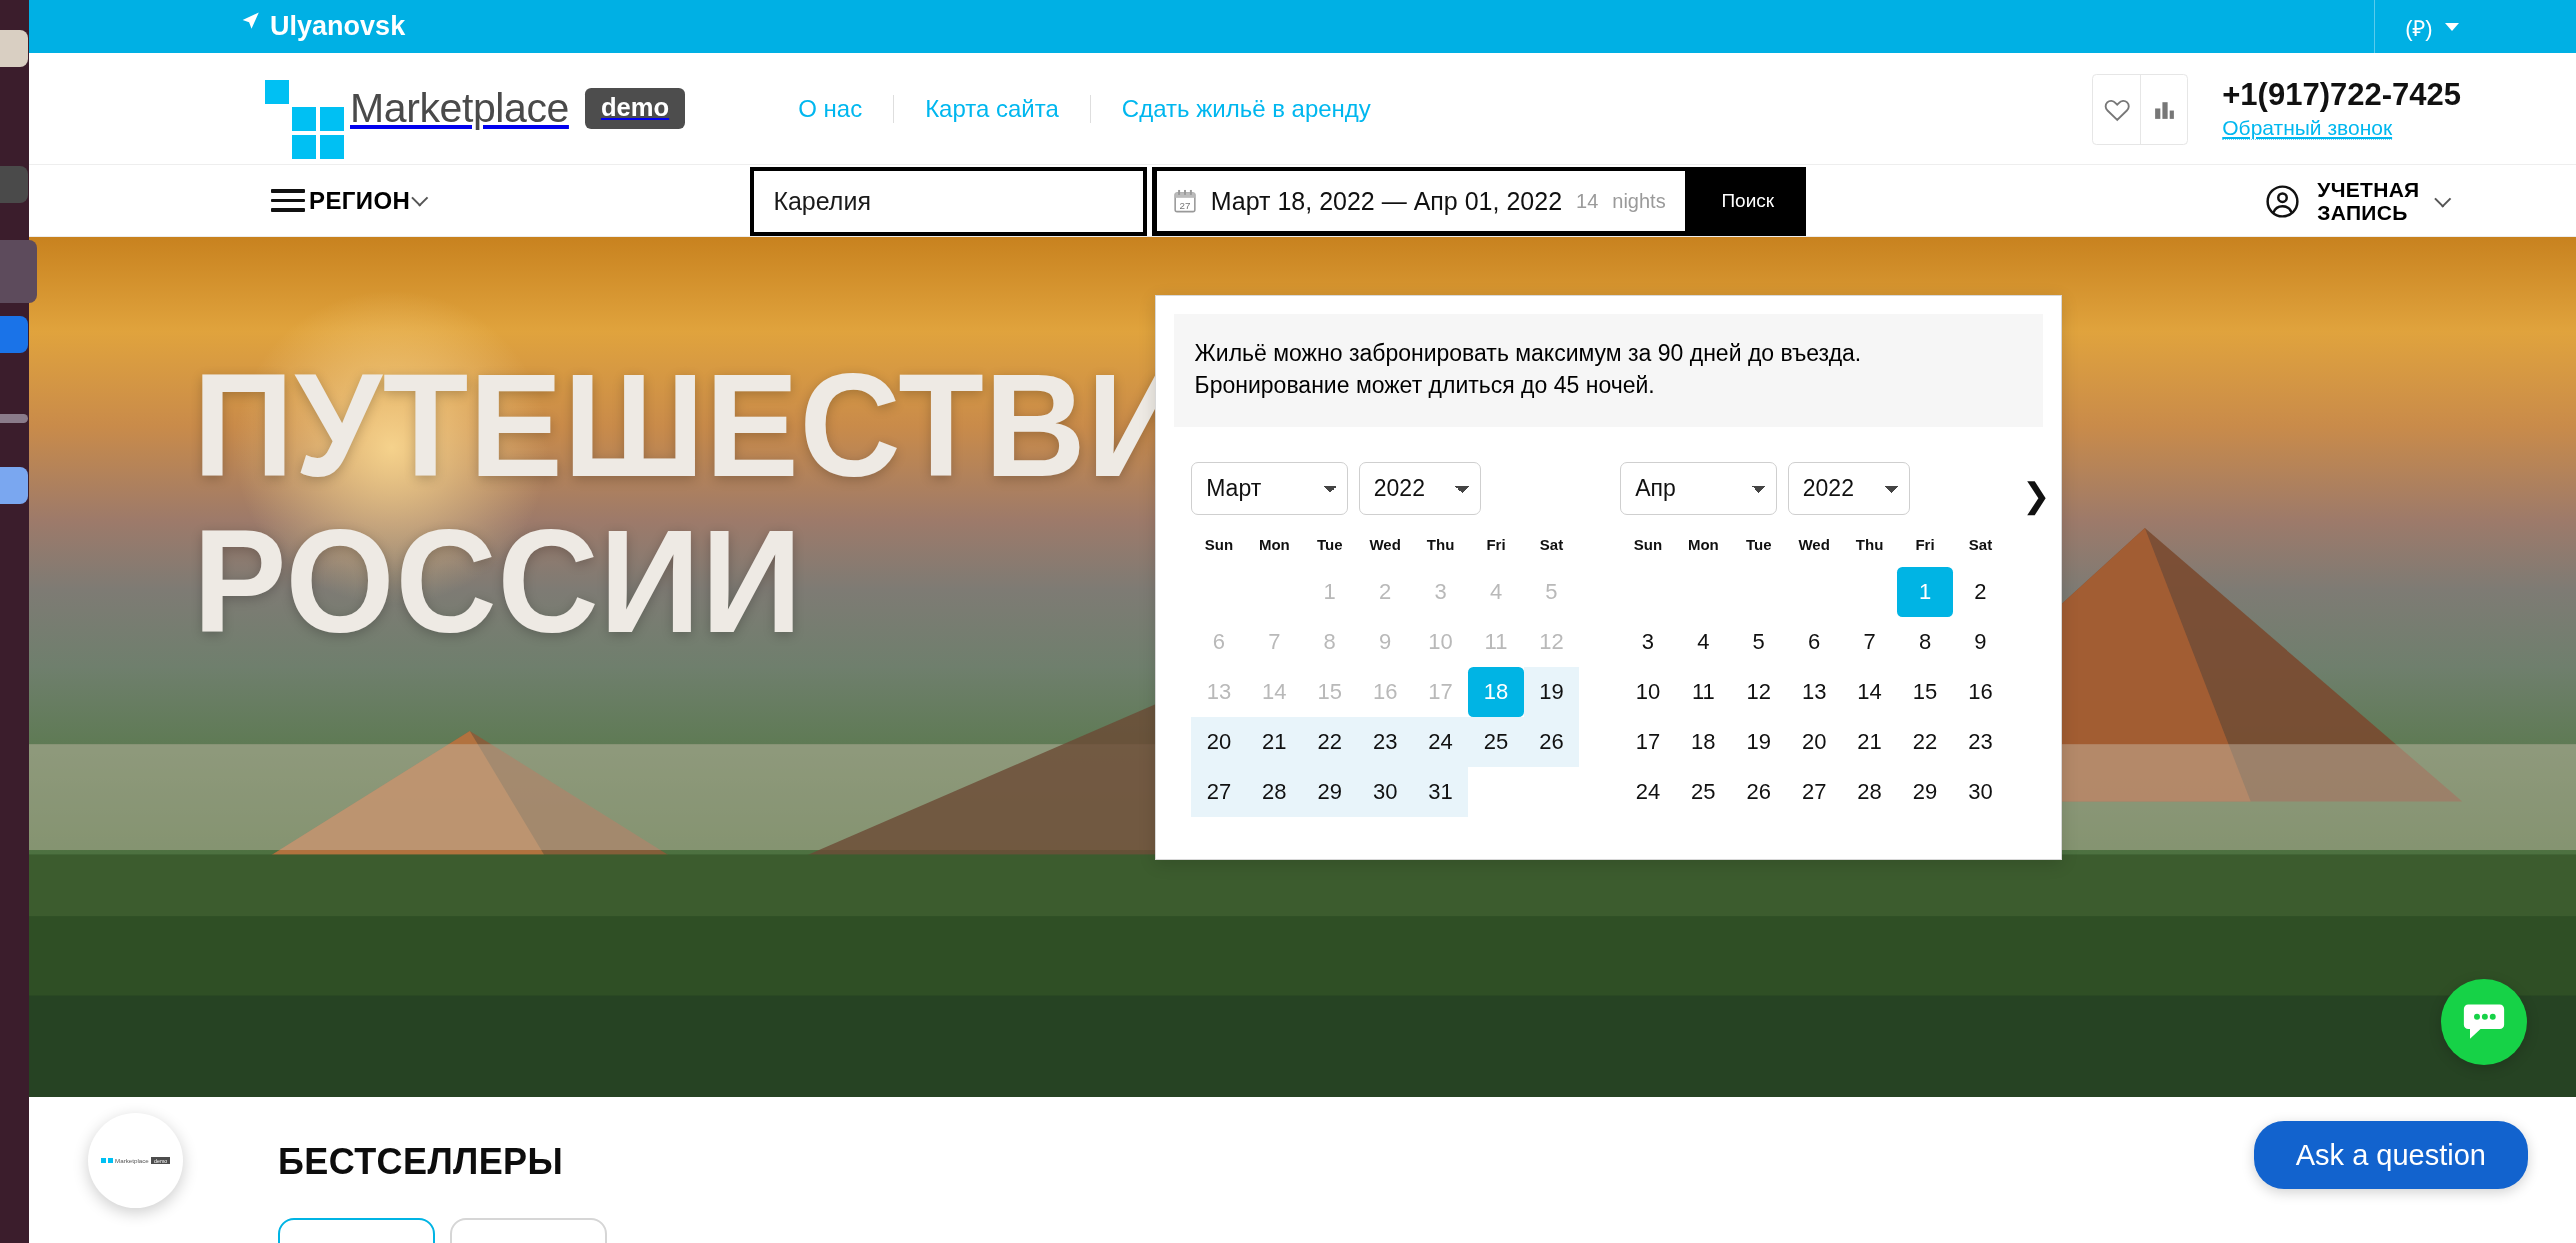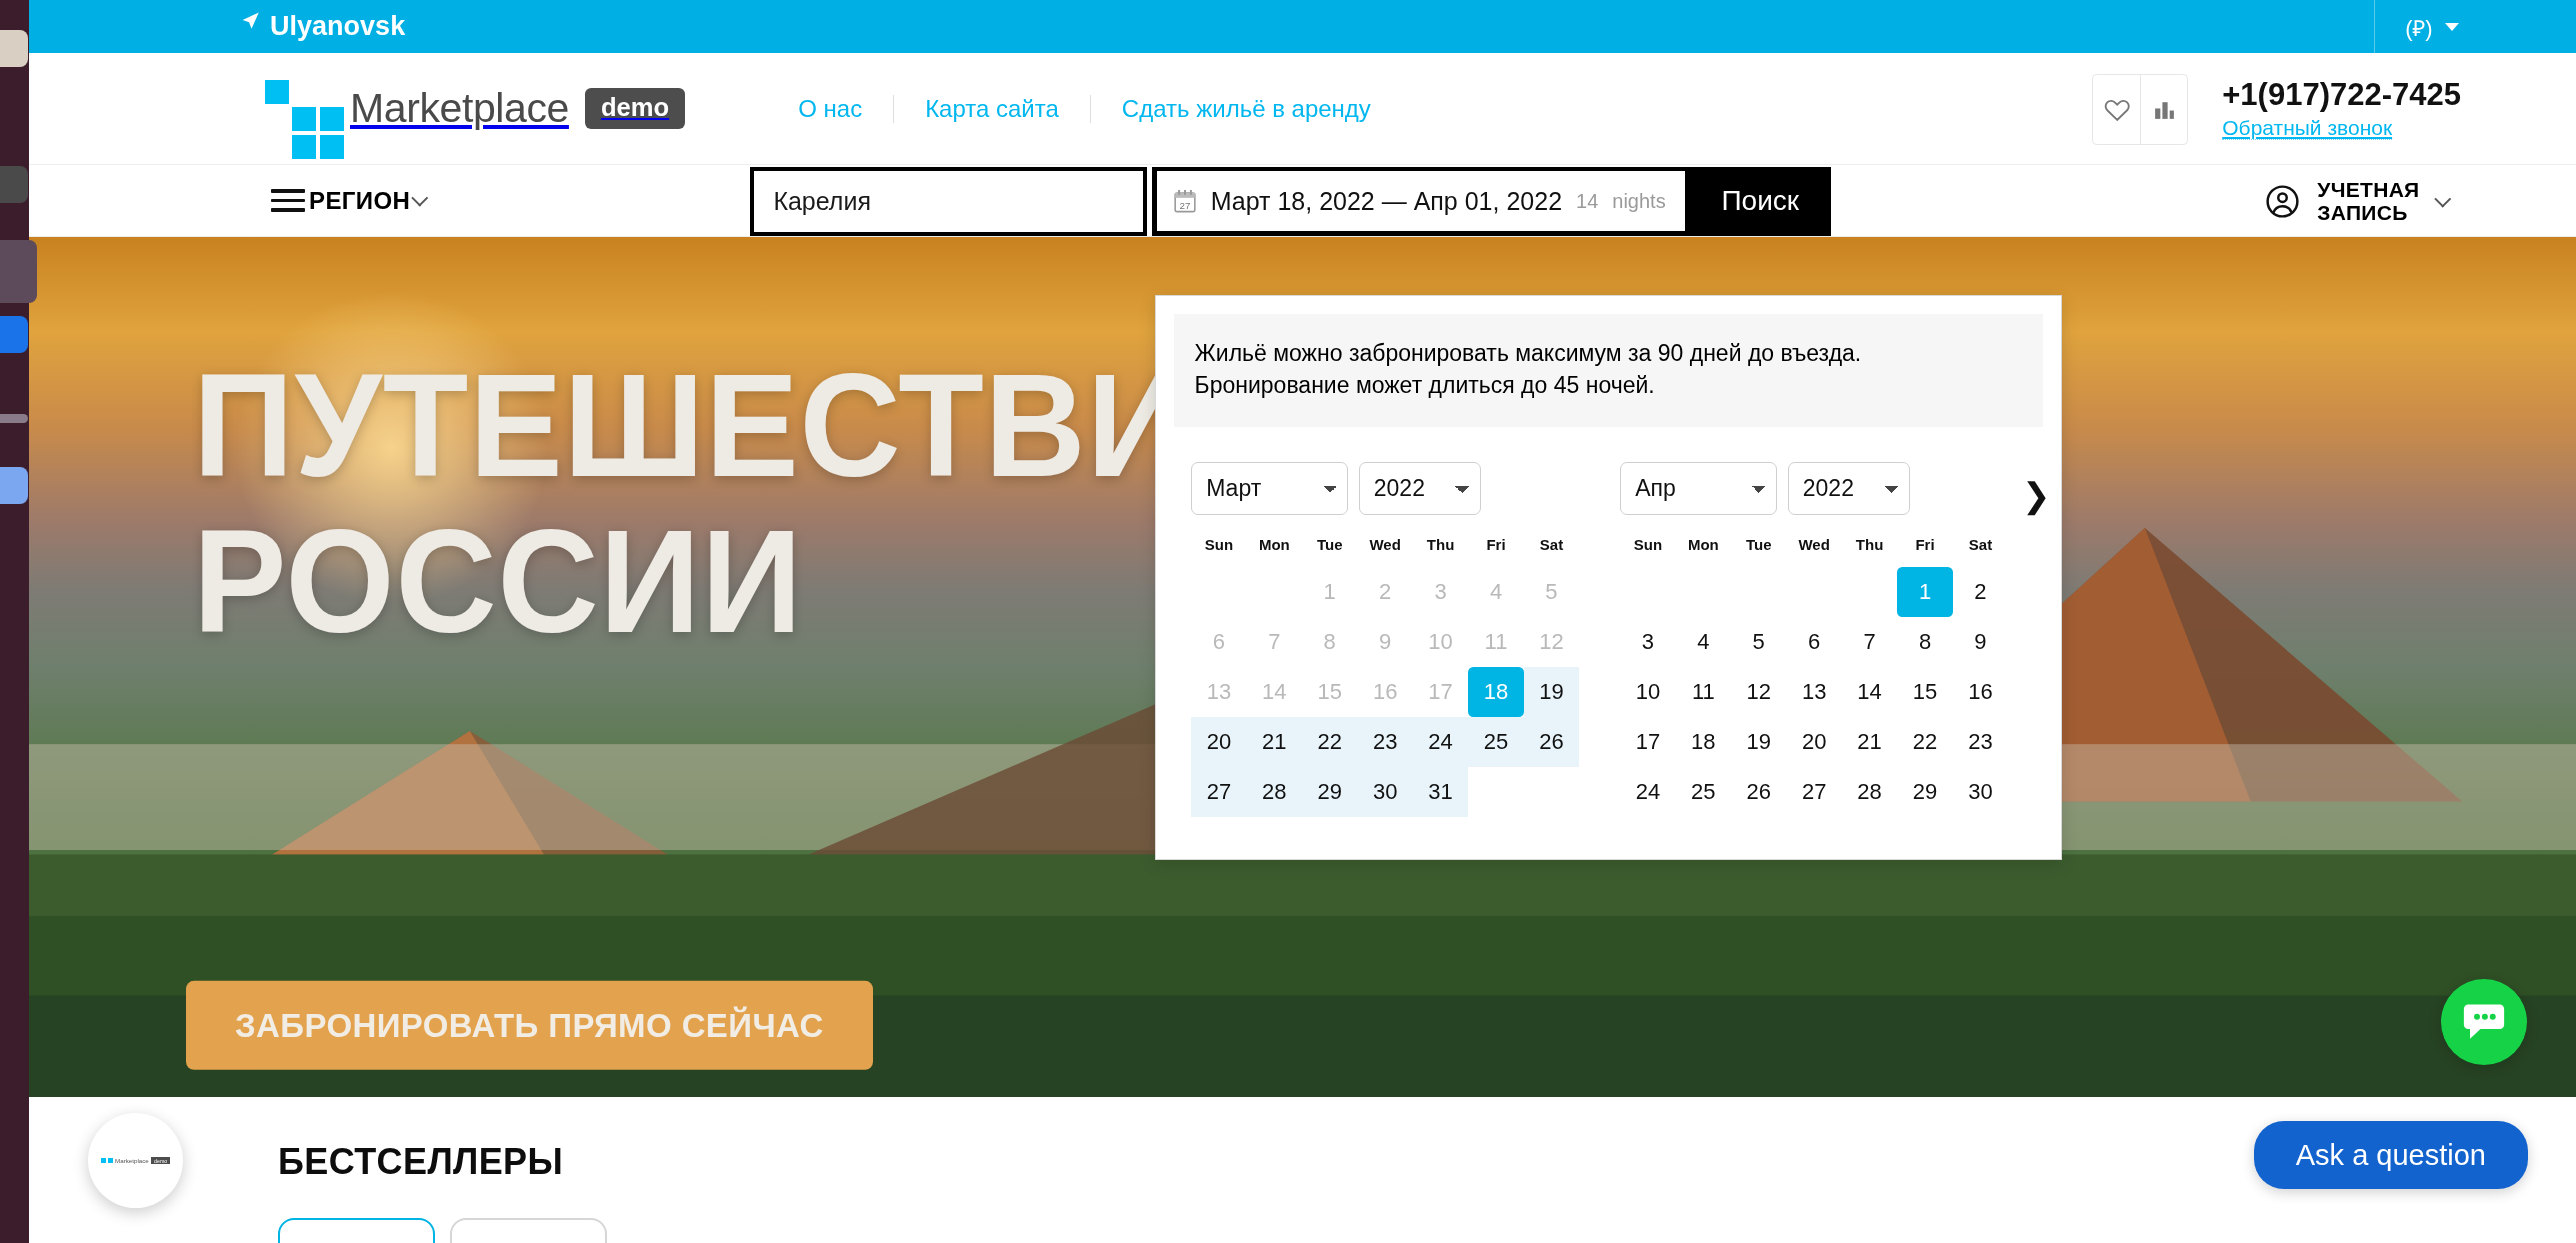--- a/index.html
+++ b/index.html
@@ -124,21 +124,21 @@
   }
   #date-field {
     background: #fff; display: flex; align-items: center; gap: 14px;
     padding: 0 19.4px 0 16px; height: 60px; cursor: pointer;
   }
   .cal-ico { width: 24px; height: 25.6px; display: block; }
   #date-field .range { font-size: 25px; color: #111; white-space: nowrap; }
   #date-field .nights { font-size: 20px; color: #9a9a9a; white-space: nowrap; }
   #search-btn {
     background: #000; color: #fff; border: none; height: 69px;
-    font-family: "Liberation Sans", sans-serif; font-size: 28px;
+    font-family: "Liberation Sans", sans-serif; font-size: 19px;
     padding: 0 32px; cursor: pointer;
   }
   
   #account {
     position: absolute; right: 128px; top: 0; height: 72px;
     display: flex; align-items: center; gap: 17px; cursor: pointer;
   }
   #account .acc-txt {
     font-size: 21px; font-weight: bold; line-height: 1.1;
     letter-spacing: 0.3px;
@@ -376,21 +376,20 @@
       <rect x="0" y="575" width="2889" height="120" fill="#c9bfae" opacity=".45"></rect>
       <polygon points="1300,520 1900,780 700,780" fill="#6b4a34" opacity=".8"></polygon>
       <rect x="0" y="700" width="2889" height="275" fill="#3c5c2e"></rect>
       <rect x="0" y="770" width="2889" height="205" fill="#2f4f25"></rect>
       <rect x="0" y="860" width="2889" height="115" fill="#264323"></rect>
     </svg>
     <div id="hero-title">
       <div>ПУТЕШЕСТВИЕ ПО</div>
       <div>РОССИИ</div>
     </div>
-    <button id="hero-cta">ЗАБРОНИРОВАТЬ ПРЯМО СЕЙЧАС</button>
   </div>
 
   <div id="below">
     <div id="bestsellers-title">БЕСТСЕЛЛЕРЫ</div>
     <div class="pill-tab a"></div>
     <div class="pill-tab b"></div>
   </div>
 
   <div id="datepicker">
     <div id="dp-notice">Жильё можно забронировать максимум за 90 дней до въезда. Бронирование может длиться до 45 ночей.</div>

